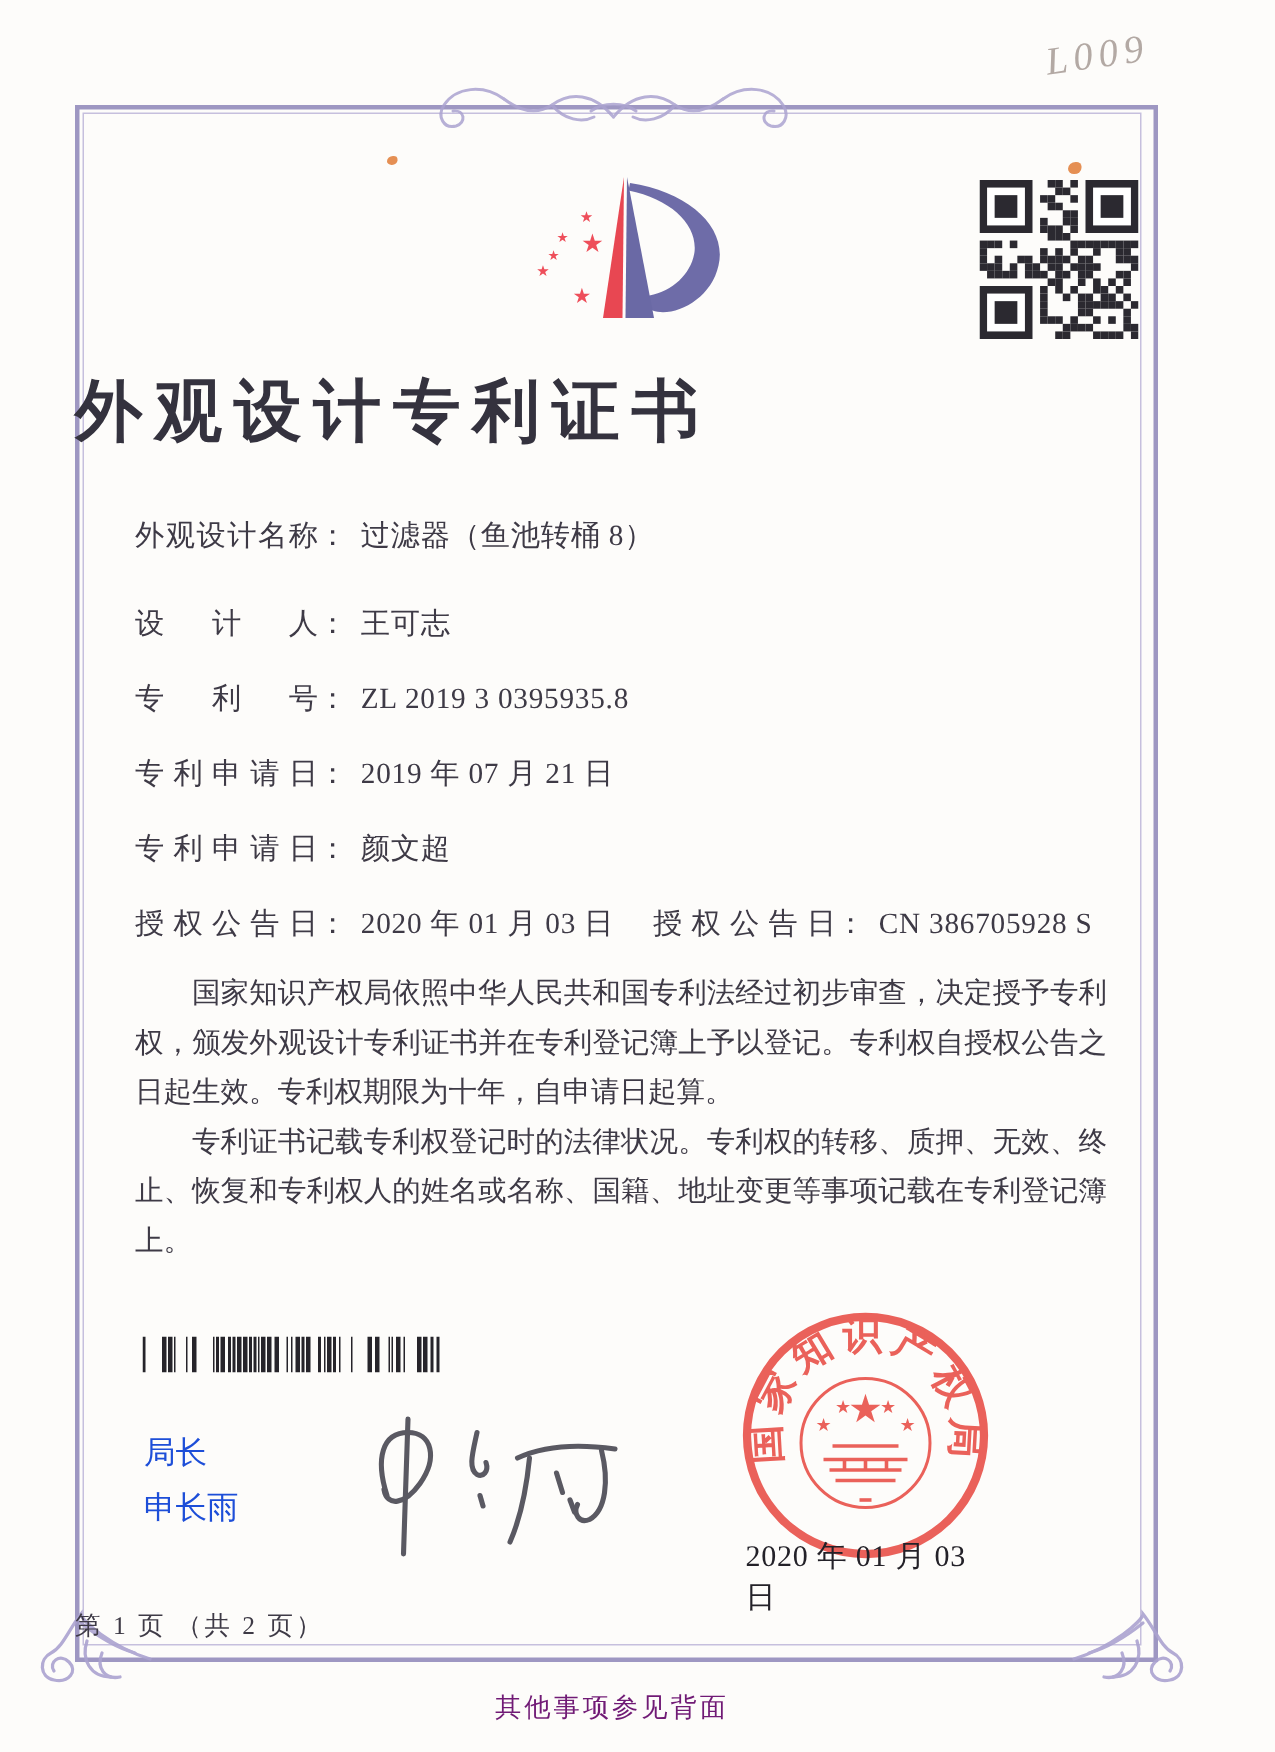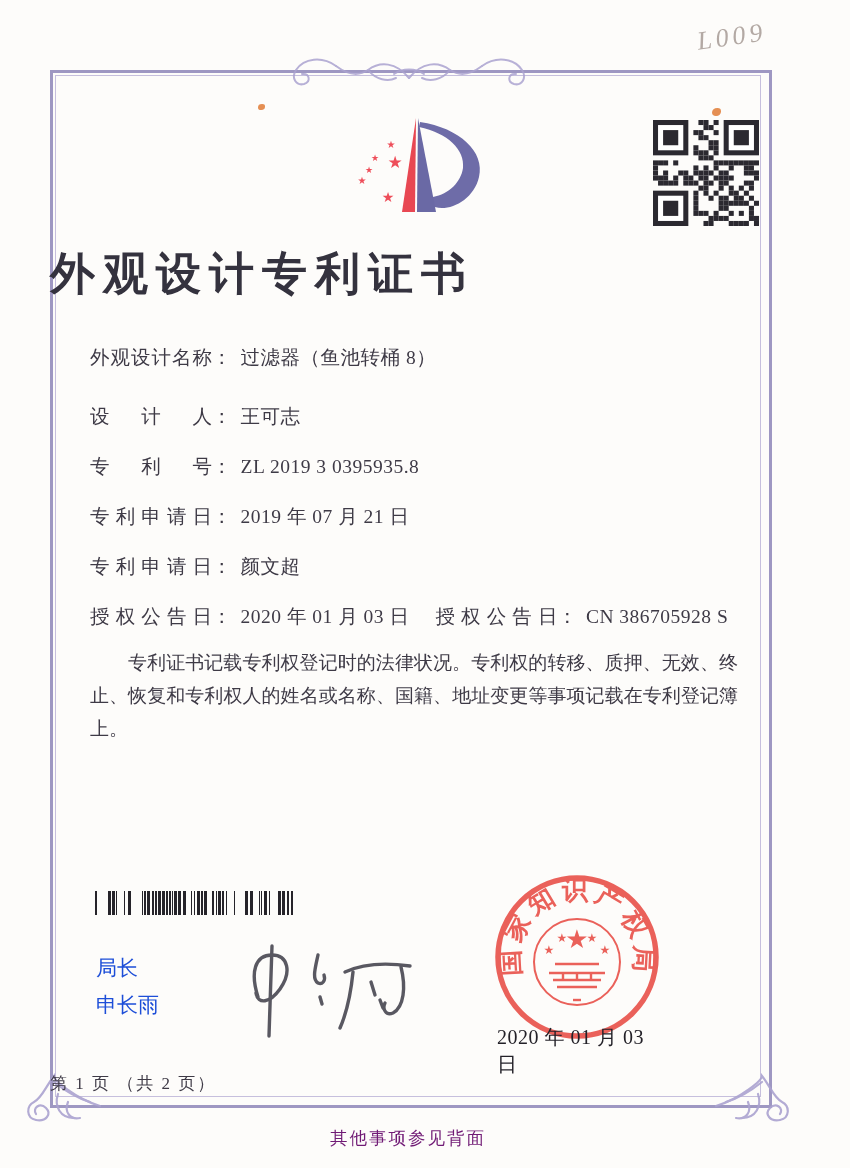--- a/index.html
+++ b/index.html
@@ -264,20 +264,21 @@
       <span class="flabel">专利申请日</span><span class="fcolon">：</span><span class="fvalue">2019 年 07 月 21 日</span>
     </div>
     <div class="frow m5">
       <span class="flabel">专利申请日</span><span class="fcolon">：</span><span class="fvalue">颜文超</span>
     </div>
     <div class="frow m7">
       <span class="flabel">授权公告日</span><span class="fcolon">：</span><span class="fvalue">2020 年 01 月 03 日</span><span class="flabel pair2">授权公告日</span><span class="fcolon">：</span><span class="fvalue">CN 386705928 S</span>
     </div>
 
     <div class="paras">
+      <p>国家知识产权局依照中华人民共和国专利法经过初步审查，决定授予专利权，颁发外观设计专利证书并在专利登记簿上予以登记。专利权自授权公告之日起生效。专利权期限为十年，自申请日起算。</p>
       <p>专利证书记载专利权登记时的法律状况。专利权的转移、质押、无效、终止、恢复和专利权人的姓名或名称、国籍、地址变更等事项记载在专利登记簿上。</p>
     </div>
   </div>
 
   <svg id="barcode-svg" class="barcode" width="216" height="24" viewBox="0 0 216 24">
       <rect x="0" y="0" width="2" height="24" fill="#26242a"></rect>
       <rect x="13" y="0" width="3" height="24" fill="#26242a"></rect>
       <rect x="17" y="0" width="3" height="24" fill="#26242a"></rect>
       <rect x="21" y="0" width="1" height="24" fill="#26242a"></rect>
       <rect x="29" y="0" width="1" height="24" fill="#26242a"></rect>

